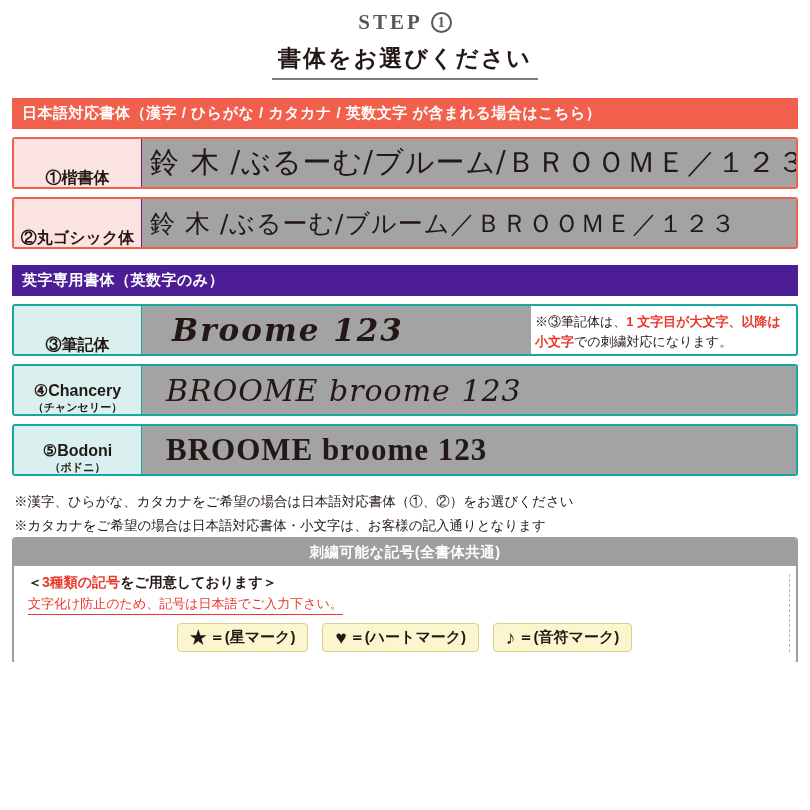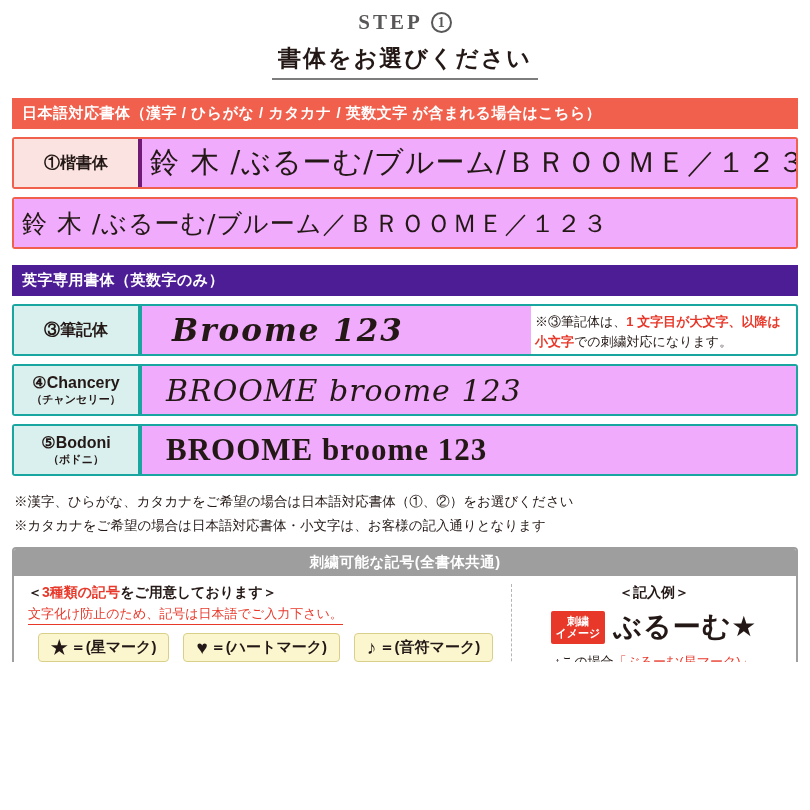--- a/index.html
+++ b/index.html
@@ -81,43 +81,43 @@
     min-height: 52px;
   }
   .row.en { border-color: #1aa6a0; }
   .row-label {
     width: 128px;
     flex: 0 0 128px;
     background: #fbe3e1;
     display: flex;
     flex-direction: column;
     align-items: center;
-    justify-content: center;
+    justify-content: flex-end;
     font-size: 16px;
     font-weight: bold;
     color: #231815;
-    border-right: 4px solid #701a75;
+    border-right: 1px solid #701a75;
     line-height: 1.15;
     text-align: center;
   }
   .row.en .row-label {
     background: #d9f0ee;
     border-right-color: #1aa6a0;
   }
   .row-label .sub {
     font-size: 11px;
     font-weight: bold;
     margin-top: 1px;
   }
   .row-sample {
     flex: 1 1 auto;
     display: flex;
     align-items: center;
     padding: 2px 8px;
-    background: #f0abfc;
+    background: #a3a3a3;
     overflow: hidden;
     white-space: nowrap;
   }
   .s-kaisho {
     font-family: "DejaVu Serif", serif;
     font-size: 29px;
     letter-spacing: 1px;
   }
   .s-maru {
     font-family: "DejaVu Sans", sans-serif;
@@ -161,21 +161,21 @@
   
   .notes {
     margin: 14px 14px 0 14px;
     font-size: 13.5px;
     line-height: 1.75;
     color: #231815;
   }
 
   
   .panel {
-    margin: 10px 12px 0 12px;
+    margin: 0 12px 0 12px;
     border: 2px solid #9e9e9f;
     border-radius: 4px;
     overflow: hidden;
   }
   .panel-head {
     background: #9e9e9f;
     color: #ffffff;
     text-align: center;
     font-size: 14.5px;
     font-weight: bold;
@@ -284,20 +284,23 @@
     <div class="row">
       <div class="row-label">
         <span>①楷書体</span>
       </div>
       <div class="row-sample">
         <span class="s-kaisho">鈴 木 /ぶるーむ/ブルーム/ＢＲＯＯＭＥ／１２３</span>
       </div>
     </div>
 
     <div class="row">
+      <div class="row-label">
+        <span>②丸ゴシック体</span>
+      </div>
       <div class="row-sample">
         <span class="s-maru">鈴 木 /ぶるーむ/ブルーム／ＢＲＯＯＭＥ／１２３</span>
       </div>
     </div>
 
   </div>
 
   <div class="bar bar-en">英字専用書体（英数字のみ）</div>
 
   <div class="rows">
@@ -359,28 +362,17 @@
             <span class="glyph">♥</span>
             <span>＝(ハートマーク)</span>
           </div>
           <div class="chip">
             <span class="glyph">♪</span>
             <span>＝(音符マーク)</span>
           </div>
         </div>
       </div>
 
-      <div class="panel-right">
-        <div class="pr-title">＜記入例＞</div>
-        <div class="pr-sample">
-          <div class="tag">
-            <div>刺繍</div>
-            <div>イメージ</div>
-          </div>
-          <div class="pr-text">ぶるーむ★</div>
-        </div>
-        <div class="pr-note"><span>↑この場合</span><span class="red">「ぶるーむ(星マーク)」</span><br><span>とご記入ください。</span></div>
-      </div>
 
     </div>
   </div>
 
 </div>
 
 </body></html>

